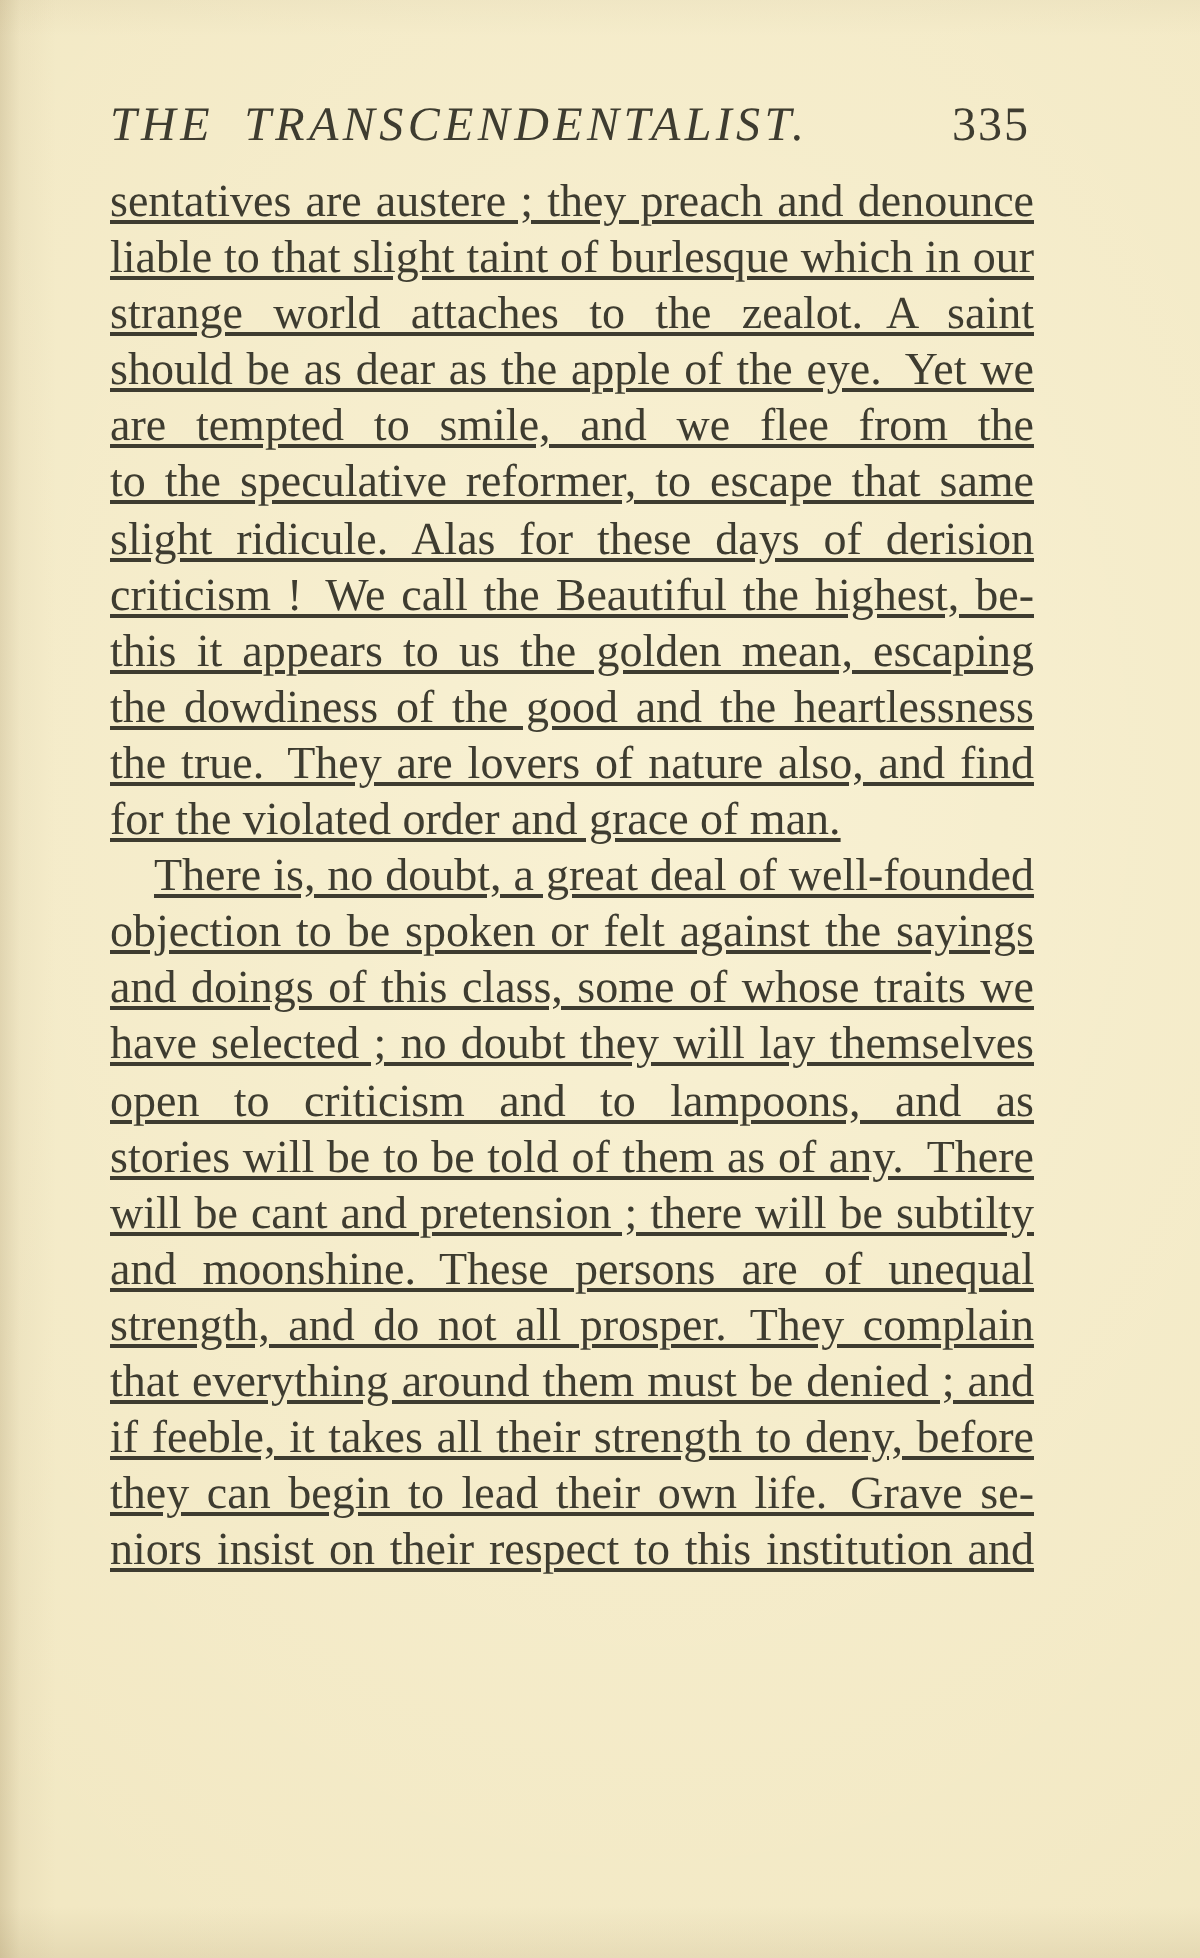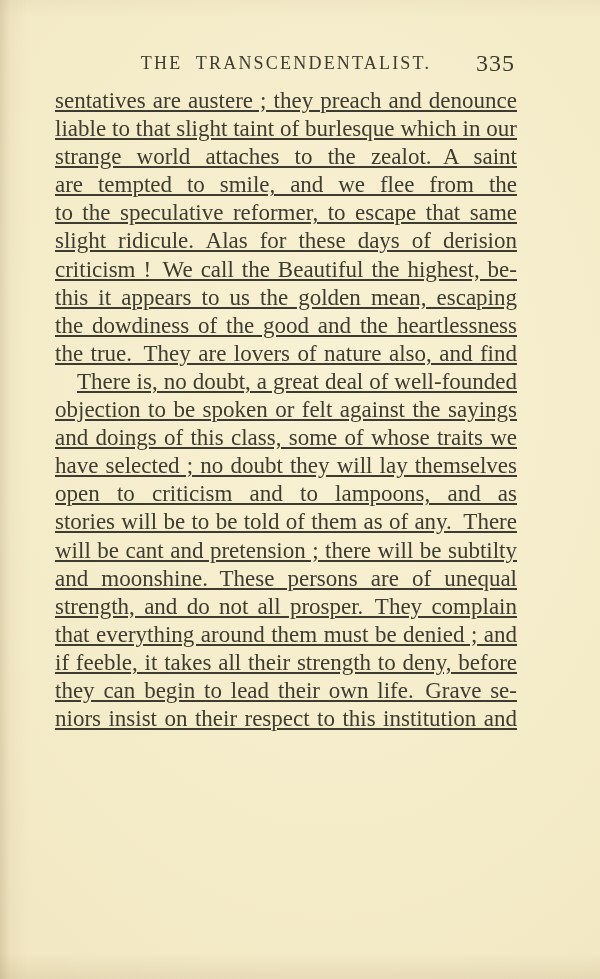--- a/index.html
+++ b/index.html
@@ -24,22 +24,22 @@
   .running-header {
     position: absolute;
     top: 51px;
     left: 55px;
     width: 462px;
     height: 24px;
     line-height: 24px;
   }
   .header-title {
     display: block;
-    text-align: center;
-    font-size: 18px;
+    font-style: italic;
+    font-size: 24px;
     letter-spacing: 2.2px;
     word-spacing: 7px;
     white-space: nowrap;
   }
   .page-number {
     position: absolute;
     right: 2px;
     top: 0;
     line-height: 24px;
     font-style: normal;
@@ -79,27 +79,29 @@
 <div class="page">
   <div class="running-header">
     <span class="header-title">THE TRANSCENDENTALIST.</span>
     <span class="page-number">335</span>
   </div>
   <div class="text-block" id="text-block">
       <div class="paragraph">
         <div class="line">sentatives are austere ; they preach and denounce ;</div>
         <div class="line">liable to that slight taint of burlesque which in our</div>
         <div class="line">strange world attaches to the zealot. A saint</div>
+        <div class="line">should be as dear as the apple of the eye. Yet we</div>
         <div class="line">are tempted to smile, and we flee from the working</div>
         <div class="line">to the speculative reformer, to escape that same</div>
         <div class="line">slight ridicule. Alas for these days of derision and</div>
         <div class="line">criticism ! We call the Beautiful the highest, be-</div>
         <div class="line">this it appears to us the golden mean, escaping</div>
         <div class="line">the dowdiness of the good and the heartlessness of</div>
         <div class="line">the true. They are lovers of nature also, and find</div>
+        <div class="line no-justify">for the violated order and grace of man.</div>
       </div>
       <div class="paragraph">
         <div class="line indent">There is, no doubt, a great deal of well-founded</div>
         <div class="line">objection to be spoken or felt against the sayings</div>
         <div class="line">and doings of this class, some of whose traits we</div>
         <div class="line">have selected ; no doubt they will lay themselves</div>
         <div class="line">open to criticism and to lampoons, and as ridiculous</div>
         <div class="line">stories will be to be told of them as of any. There</div>
         <div class="line">will be cant and pretension ; there will be subtilty</div>
         <div class="line">and moonshine. These persons are of unequal</div>

